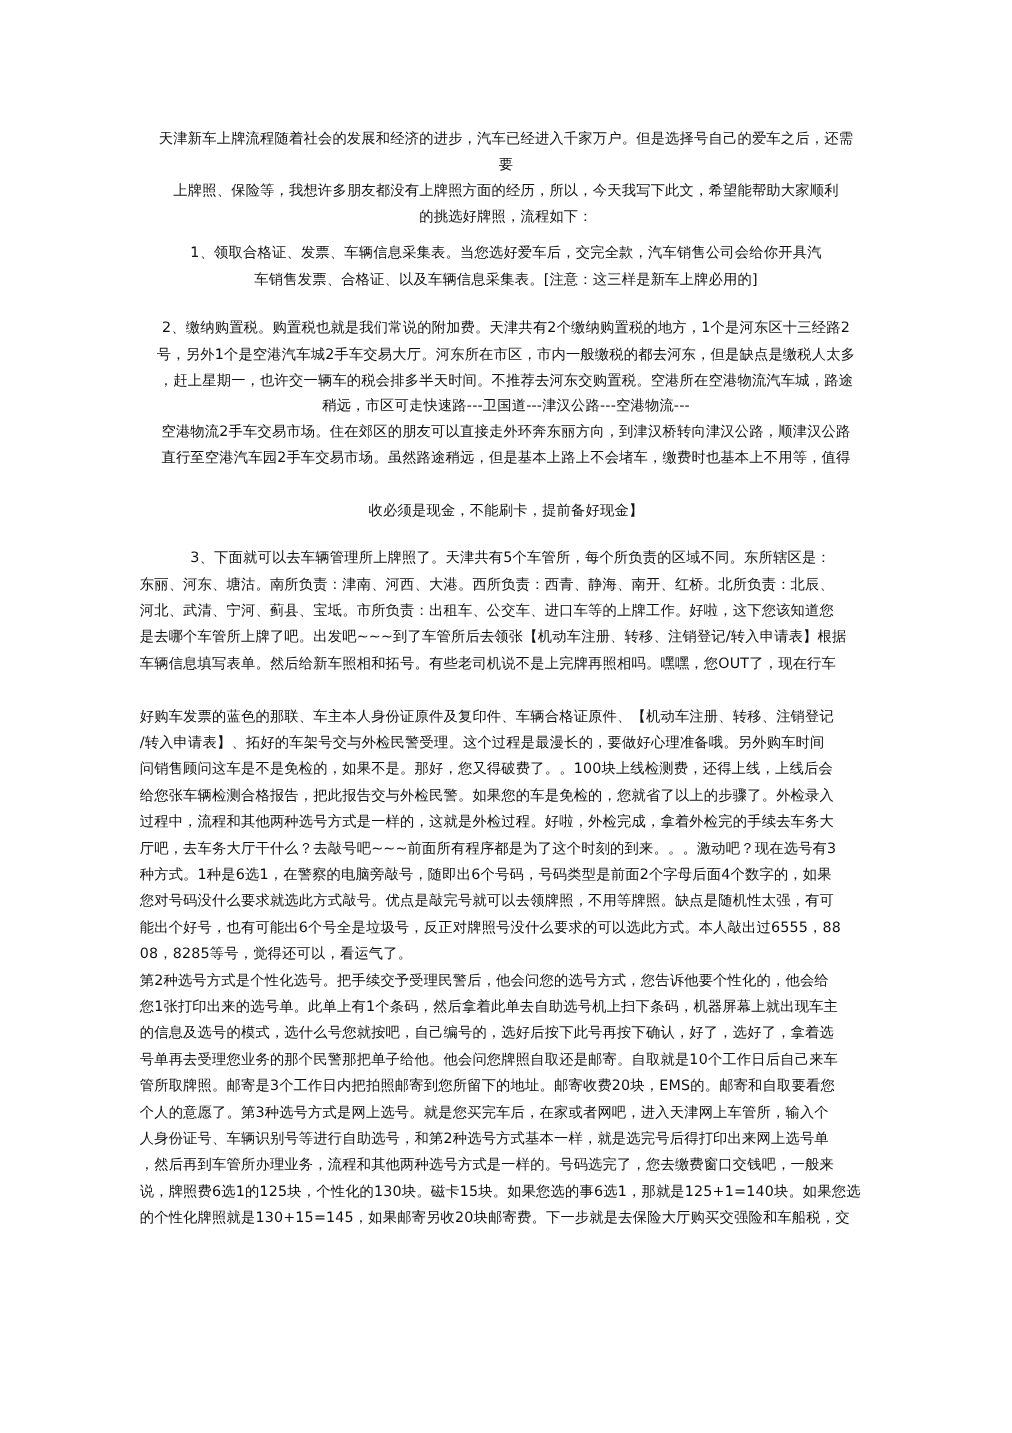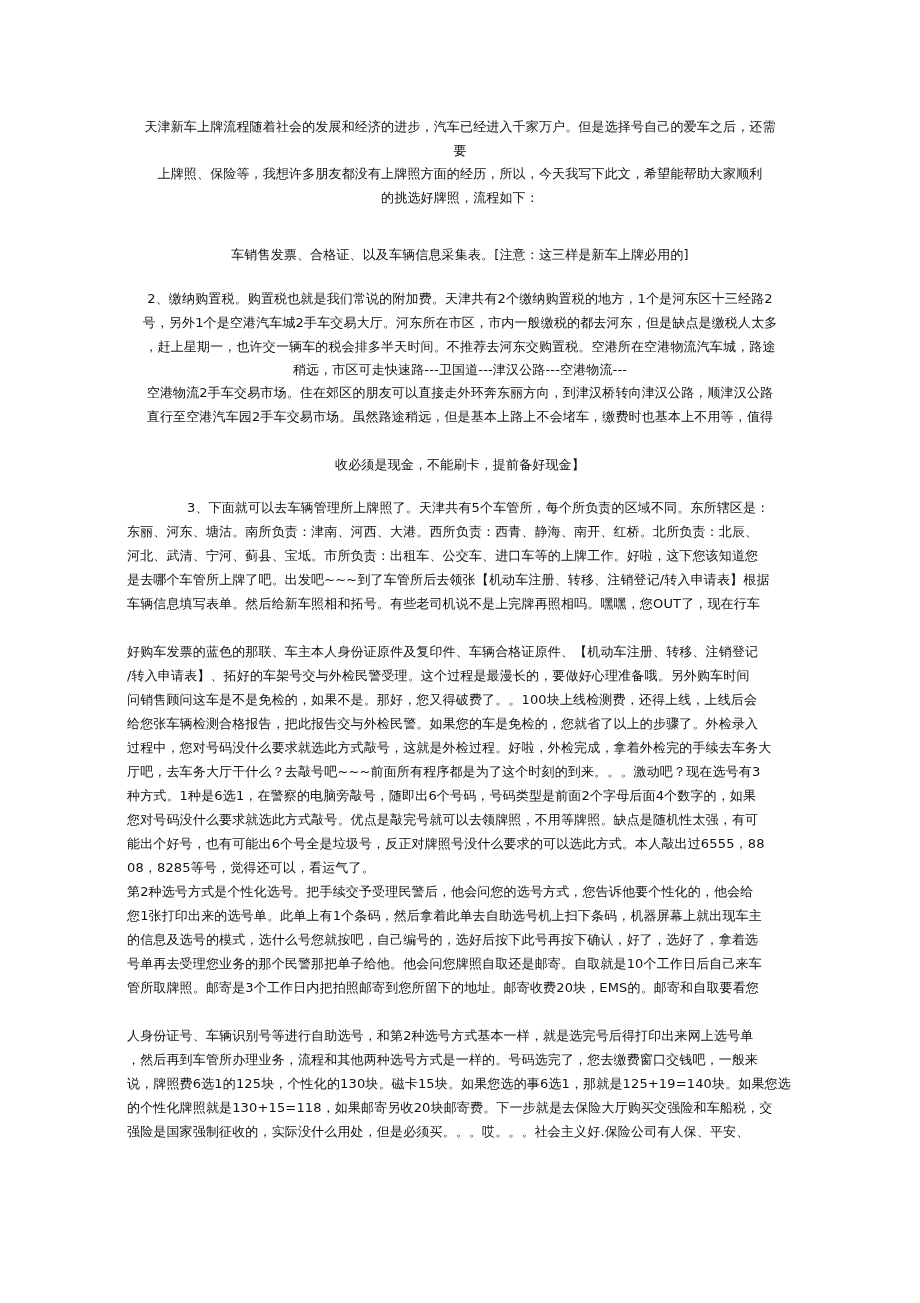--- a/index.html
+++ b/index.html
@@ -33,63 +33,64 @@
   }
   .center {
     left: 0;
     width: 920px;
     text-align: center;
   }
   .left {
     left: 127px;
   }
   .indent {
-    left: 187px;
+    left: 173px;
     text-align: right;
   }
 </style>
 </head>
 <body>
 
 <div class="page">
 
   <div class="line center" style="top:118px">天津新车上牌流程随着社会的发展和经济的进步，汽车已经进入千家万户。但是选择号自己的爱车之后，还需</div>
   <div class="line center" style="top:142px">要</div>
   <div class="line center" style="top:165px">上牌照、保险等，我想许多朋友都没有上牌照方面的经历，所以，今天我写下此文，希望能帮助大家顺利</div>
   <div class="line center" style="top:189px">的挑选好牌照，流程如下：</div>
 
+  <div class="line center" style="top:222px">1、领取合格证、发票、车辆信息采集表。当您选好爱车后，交完全款，汽车销售公司会给你开具汽</div>
   <div class="line center" style="top:246px">车销售发票、合格证、以及车辆信息采集表。[注意：这三样是新车上牌必用的]</div>
 
   <div class="line center" style="top:290px">2、缴纳购置税。购置税也就是我们常说的附加费。天津共有2个缴纳购置税的地方，1个是河东区十三经路2</div>
   <div class="line center" style="top:314px">号，另外1个是空港汽车城2手车交易大厅。河东所在市区，市内一般缴税的都去河东，但是缺点是缴税人太多</div>
   <div class="line center" style="top:338px">，赶上星期一，也许交一辆车的税会排多半天时间。不推荐去河东交购置税。空港所在空港物流汽车城，路途</div>
   <div class="line center" style="top:361px">稍远，市区可走快速路---卫国道---津汉公路---空港物流---</div>
   <div class="line center" style="top:384px">空港物流2手车交易市场。住在郊区的朋友可以直接走外环奔东丽方向，到津汉桥转向津汉公路，顺津汉公路</div>
   <div class="line center" style="top:408px">直行至空港汽车园2手车交易市场。虽然路途稍远，但是基本上路上不会堵车，缴费时也基本上不用等，值得</div>
   <div class="line center" style="top:456px">收必须是现金，不能刷卡，提前备好现金】</div>
 
   <div class="line indent" style="top:499px">3、下面就可以去车辆管理所上牌照了。天津共有5个车管所，每个所负责的区域不同。东所辖区是：</div>
   <div class="line left" style="top:523px">东丽、河东、塘沽。南所负责：津南、河西、大港。西所负责：西青、静海、南开、红桥。北所负责：北辰、</div>
   <div class="line left" style="top:547px">河北、武清、宁河、蓟县、宝坻。市所负责：出租车、公交车、进口车等的上牌工作。好啦，这下您该知道您</div>
   <div class="line left" style="top:595px">车辆信息填写表单。然后给新车照相和拓号。有些老司机说不是上完牌再照相吗。嘿嘿，您OUT了，现在行车</div>
   <div class="line left" style="top:571px">是去哪个车管所上牌了吧。出发吧~~~到了车管所后去领张【机动车注册、转移、注销登记/转入申请表】根据</div>
   <div class="line left" style="top:667px">/转入申请表】、拓好的车架号交与外检民警受理。这个过程是最漫长的，要做好心理准备哦。另外购车时间</div>
   <div class="line left" style="top:643px">好购车发票的蓝色的那联、车主本人身份证原件及复印件、车辆合格证原件、【机动车注册、转移、注销登记</div>
   <div class="line left" style="top:691px">问销售顾问这车是不是免检的，如果不是。那好，您又得破费了。。100块上线检测费，还得上线，上线后会</div>
   <div class="line left" style="top:715px">给您张车辆检测合格报告，把此报告交与外检民警。如果您的车是免检的，您就省了以上的步骤了。外检录入</div>
-  <div class="line left" style="top:739px">过程中，您对号码没什么要求就选此方式敲号，这就是外检过程。好啦，外检完成，拿着外检完的手续去车务大</div>
+  <div class="line left" style="top:739px">过程中，流程和其他两种选号方式是一样的，这就是外检过程。好啦，外检完成，拿着外检完的手续去车务大</div>
   <div class="line left" style="top:763px">厅吧，去车务大厅干什么？去敲号吧~~~前面所有程序都是为了这个时刻的到来。。。激动吧？现在选号有3</div>
   <div class="line left" style="top:787px">种方式。1种是6选1，在警察的电脑旁敲号，随即出6个号码，号码类型是前面2个字母后面4个数字的，如果</div>
   <div class="line left" style="top:811px">您对号码没什么要求就选此方式敲号。优点是敲完号就可以去领牌照，不用等牌照。缺点是随机性太强，有可</div>
   <div class="line left" style="top:835px">能出个好号，也有可能出6个号全是垃圾号，反正对牌照号没什么要求的可以选此方式。本人敲出过6555，88</div>
   <div class="line left" style="top:859px">08，8285等号，觉得还可以，看运气了。</div>
   <div class="line left" style="top:883px">第2种选号方式是个性化选号。把手续交予受理民警后，他会问您的选号方式，您告诉他要个性化的，他会给</div>
   <div class="line left" style="top:907px">您1张打印出来的选号单。此单上有1个条码，然后拿着此单去自助选号机上扫下条码，机器屏幕上就出现车主</div>
   <div class="line left" style="top:931px">的信息及选号的模式，选什么号您就按吧，自己编号的，选好后按下此号再按下确认，好了，选好了，拿着选</div>
   <div class="line left" style="top:955px">号单再去受理您业务的那个民警那把单子给他。他会问您牌照自取还是邮寄。自取就是10个工作日后自己来车</div>
   <div class="line left" style="top:979px">管所取牌照。邮寄是3个工作日内把拍照邮寄到您所留下的地址。邮寄收费20块，EMS的。邮寄和自取要看您</div>
+  <div class="line left" style="top:1003px">个人的意愿了。第3种选号方式是网上选号。就是您买完车后，在家或者网吧，进入天津网上车管所，输入个</div>
   <div class="line left" style="top:1027px">人身份证号、车辆识别号等进行自助选号，和第2种选号方式基本一样，就是选完号后得打印出来网上选号单</div>
   <div class="line left" style="top:1051px">，然后再到车管所办理业务，流程和其他两种选号方式是一样的。号码选完了，您去缴费窗口交钱吧，一般来</div>
-  <div class="line left" style="top:1075px">说，牌照费6选1的125块，个性化的130块。磁卡15块。如果您选的事6选1，那就是125+19=140块。如果您选</div>
-  <div class="line left" style="top:1099px">的个性化牌照就是130+15=118，如果邮寄另收20块邮寄费。下一步就是去保险大厅购买交强险和车船税，交</div>
-  <div class="line left" style="top:1123px">强险是国家强制征收的，实际没什么用处，但是必须买。。。哎。。。社会主义好.保险公司有人保、平安、</div>
+  <div class="line left" style="top:1075px">说，牌照费6选1的125块，个性化的130块。磁卡15块。如果您选的事6选1，那就是125+1=140块。如果您选</div>
+  <div class="line left" style="top:1099px">的个性化牌照就是130+15=145，如果邮寄另收20块邮寄费。下一步就是去保险大厅购买交强险和车船税，交</div>
 
 </div>
 
 </body></html>

